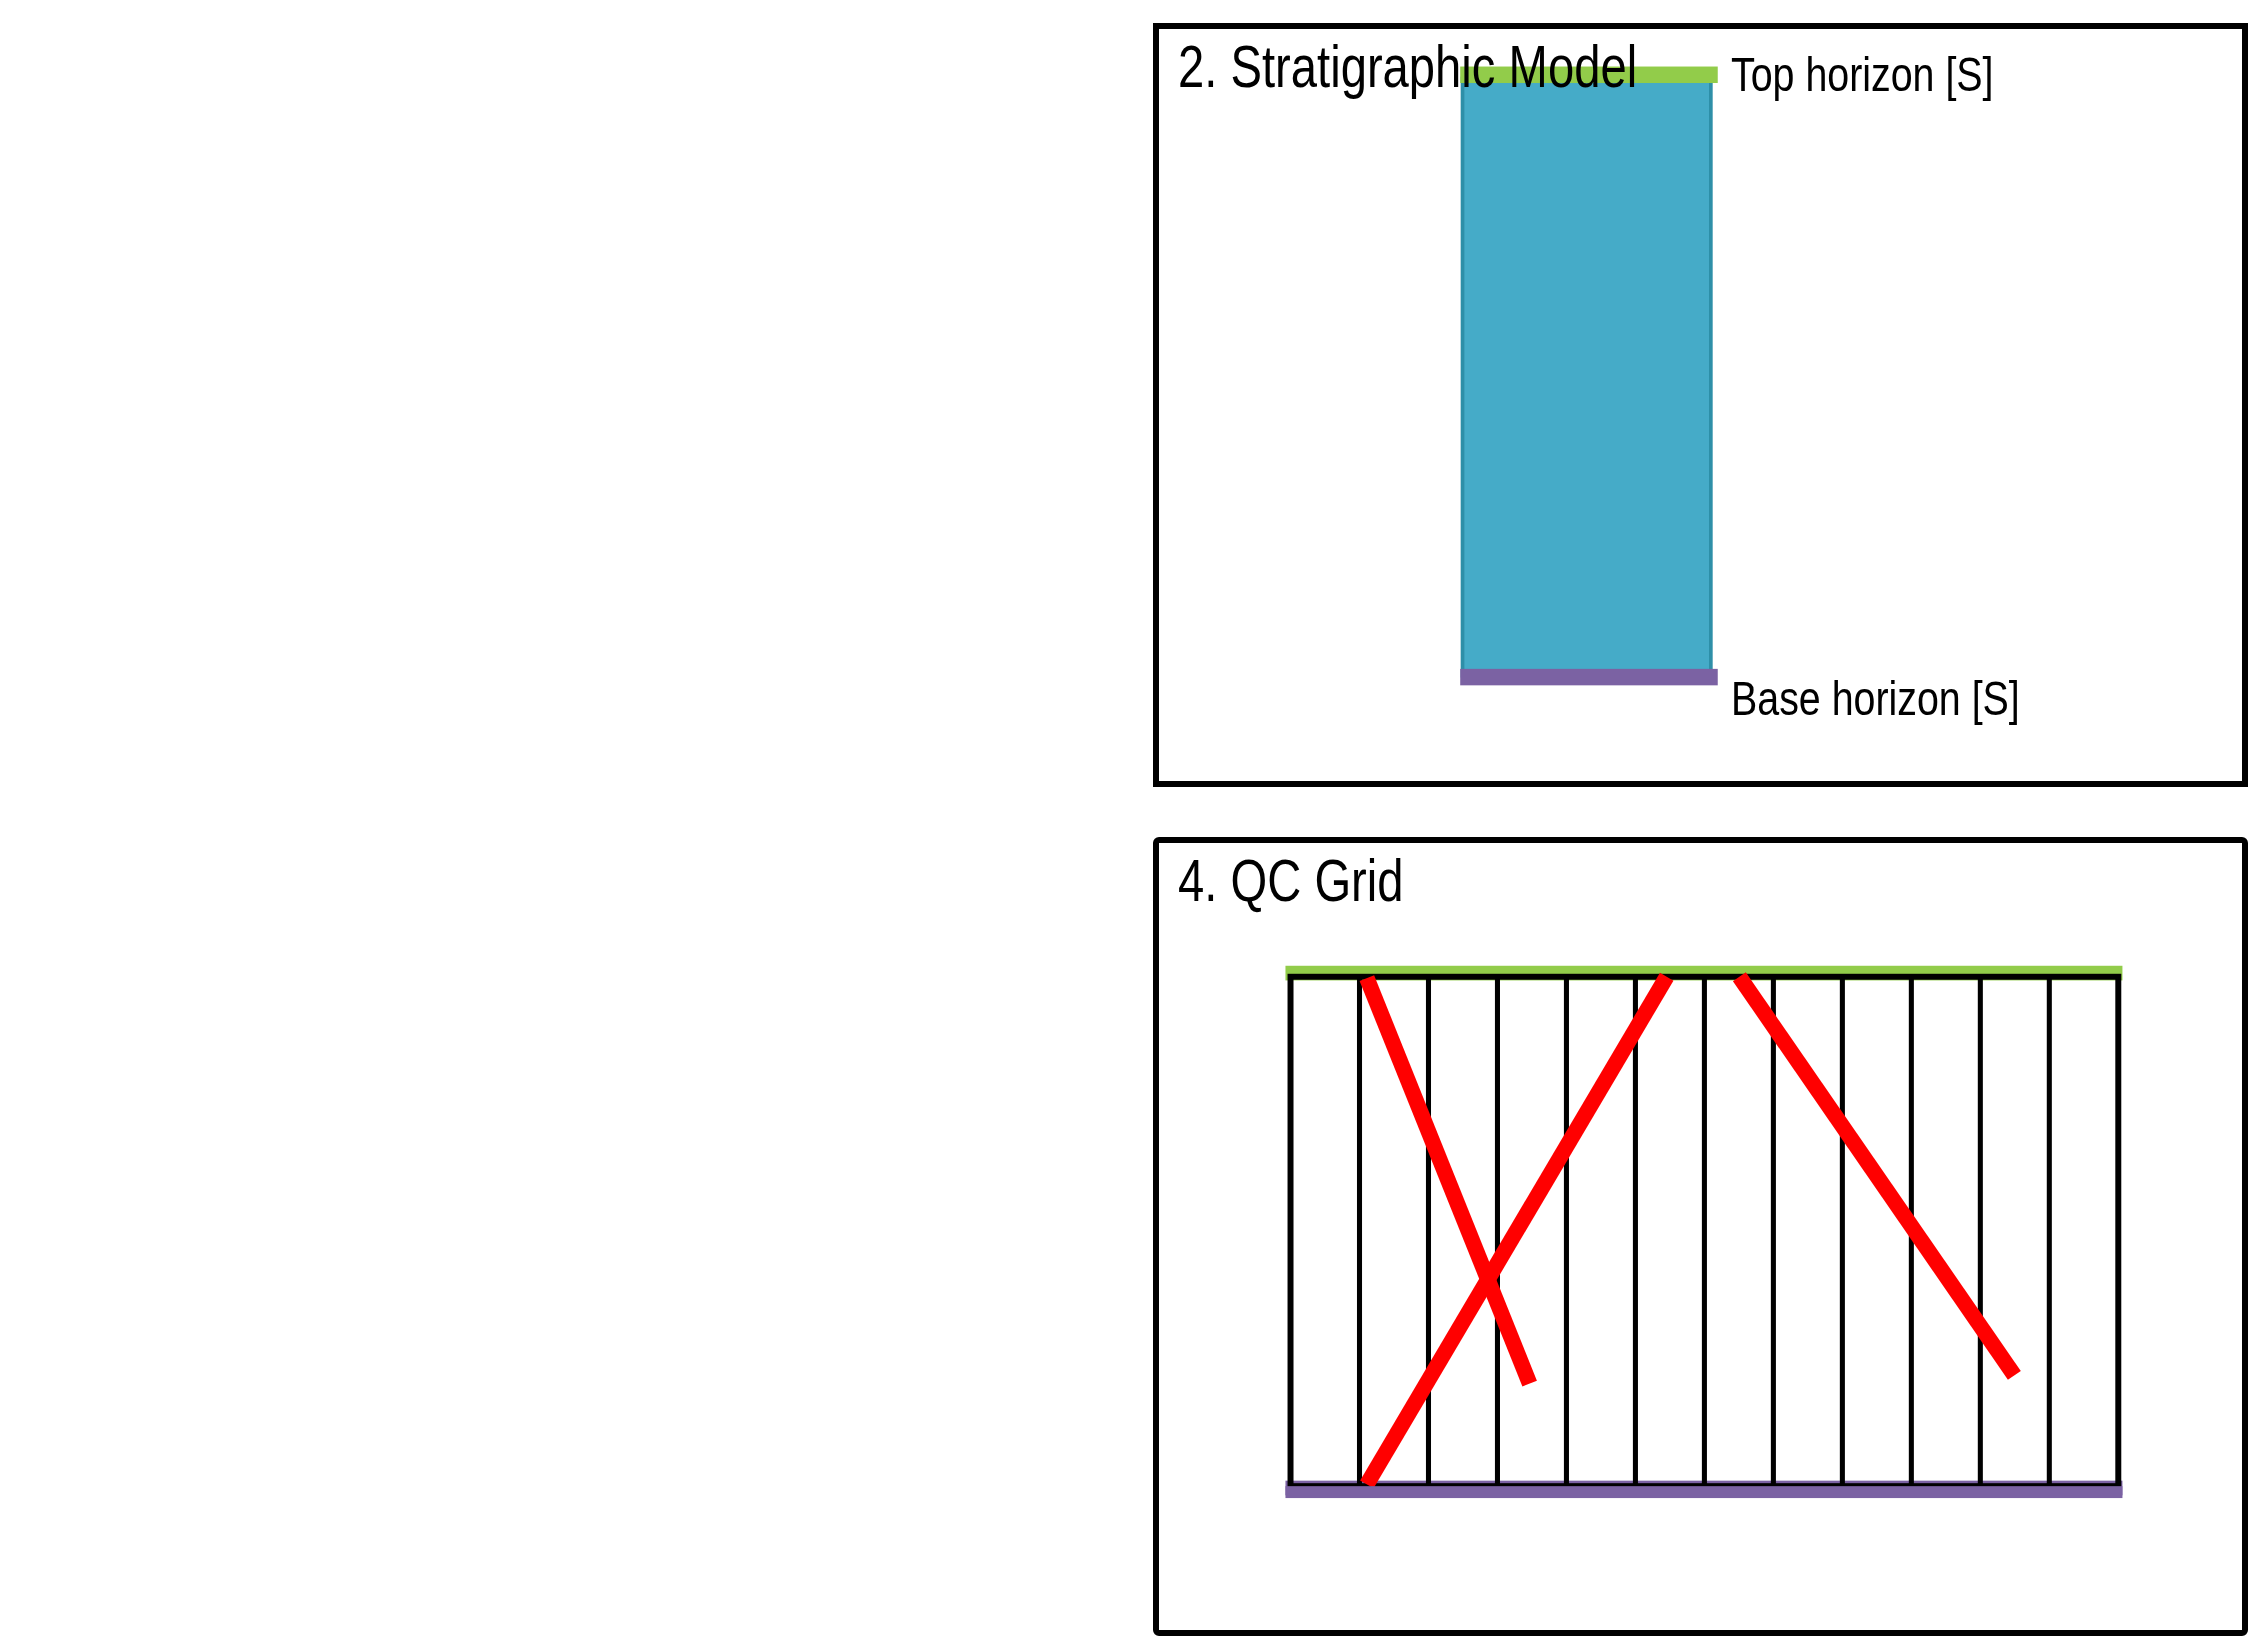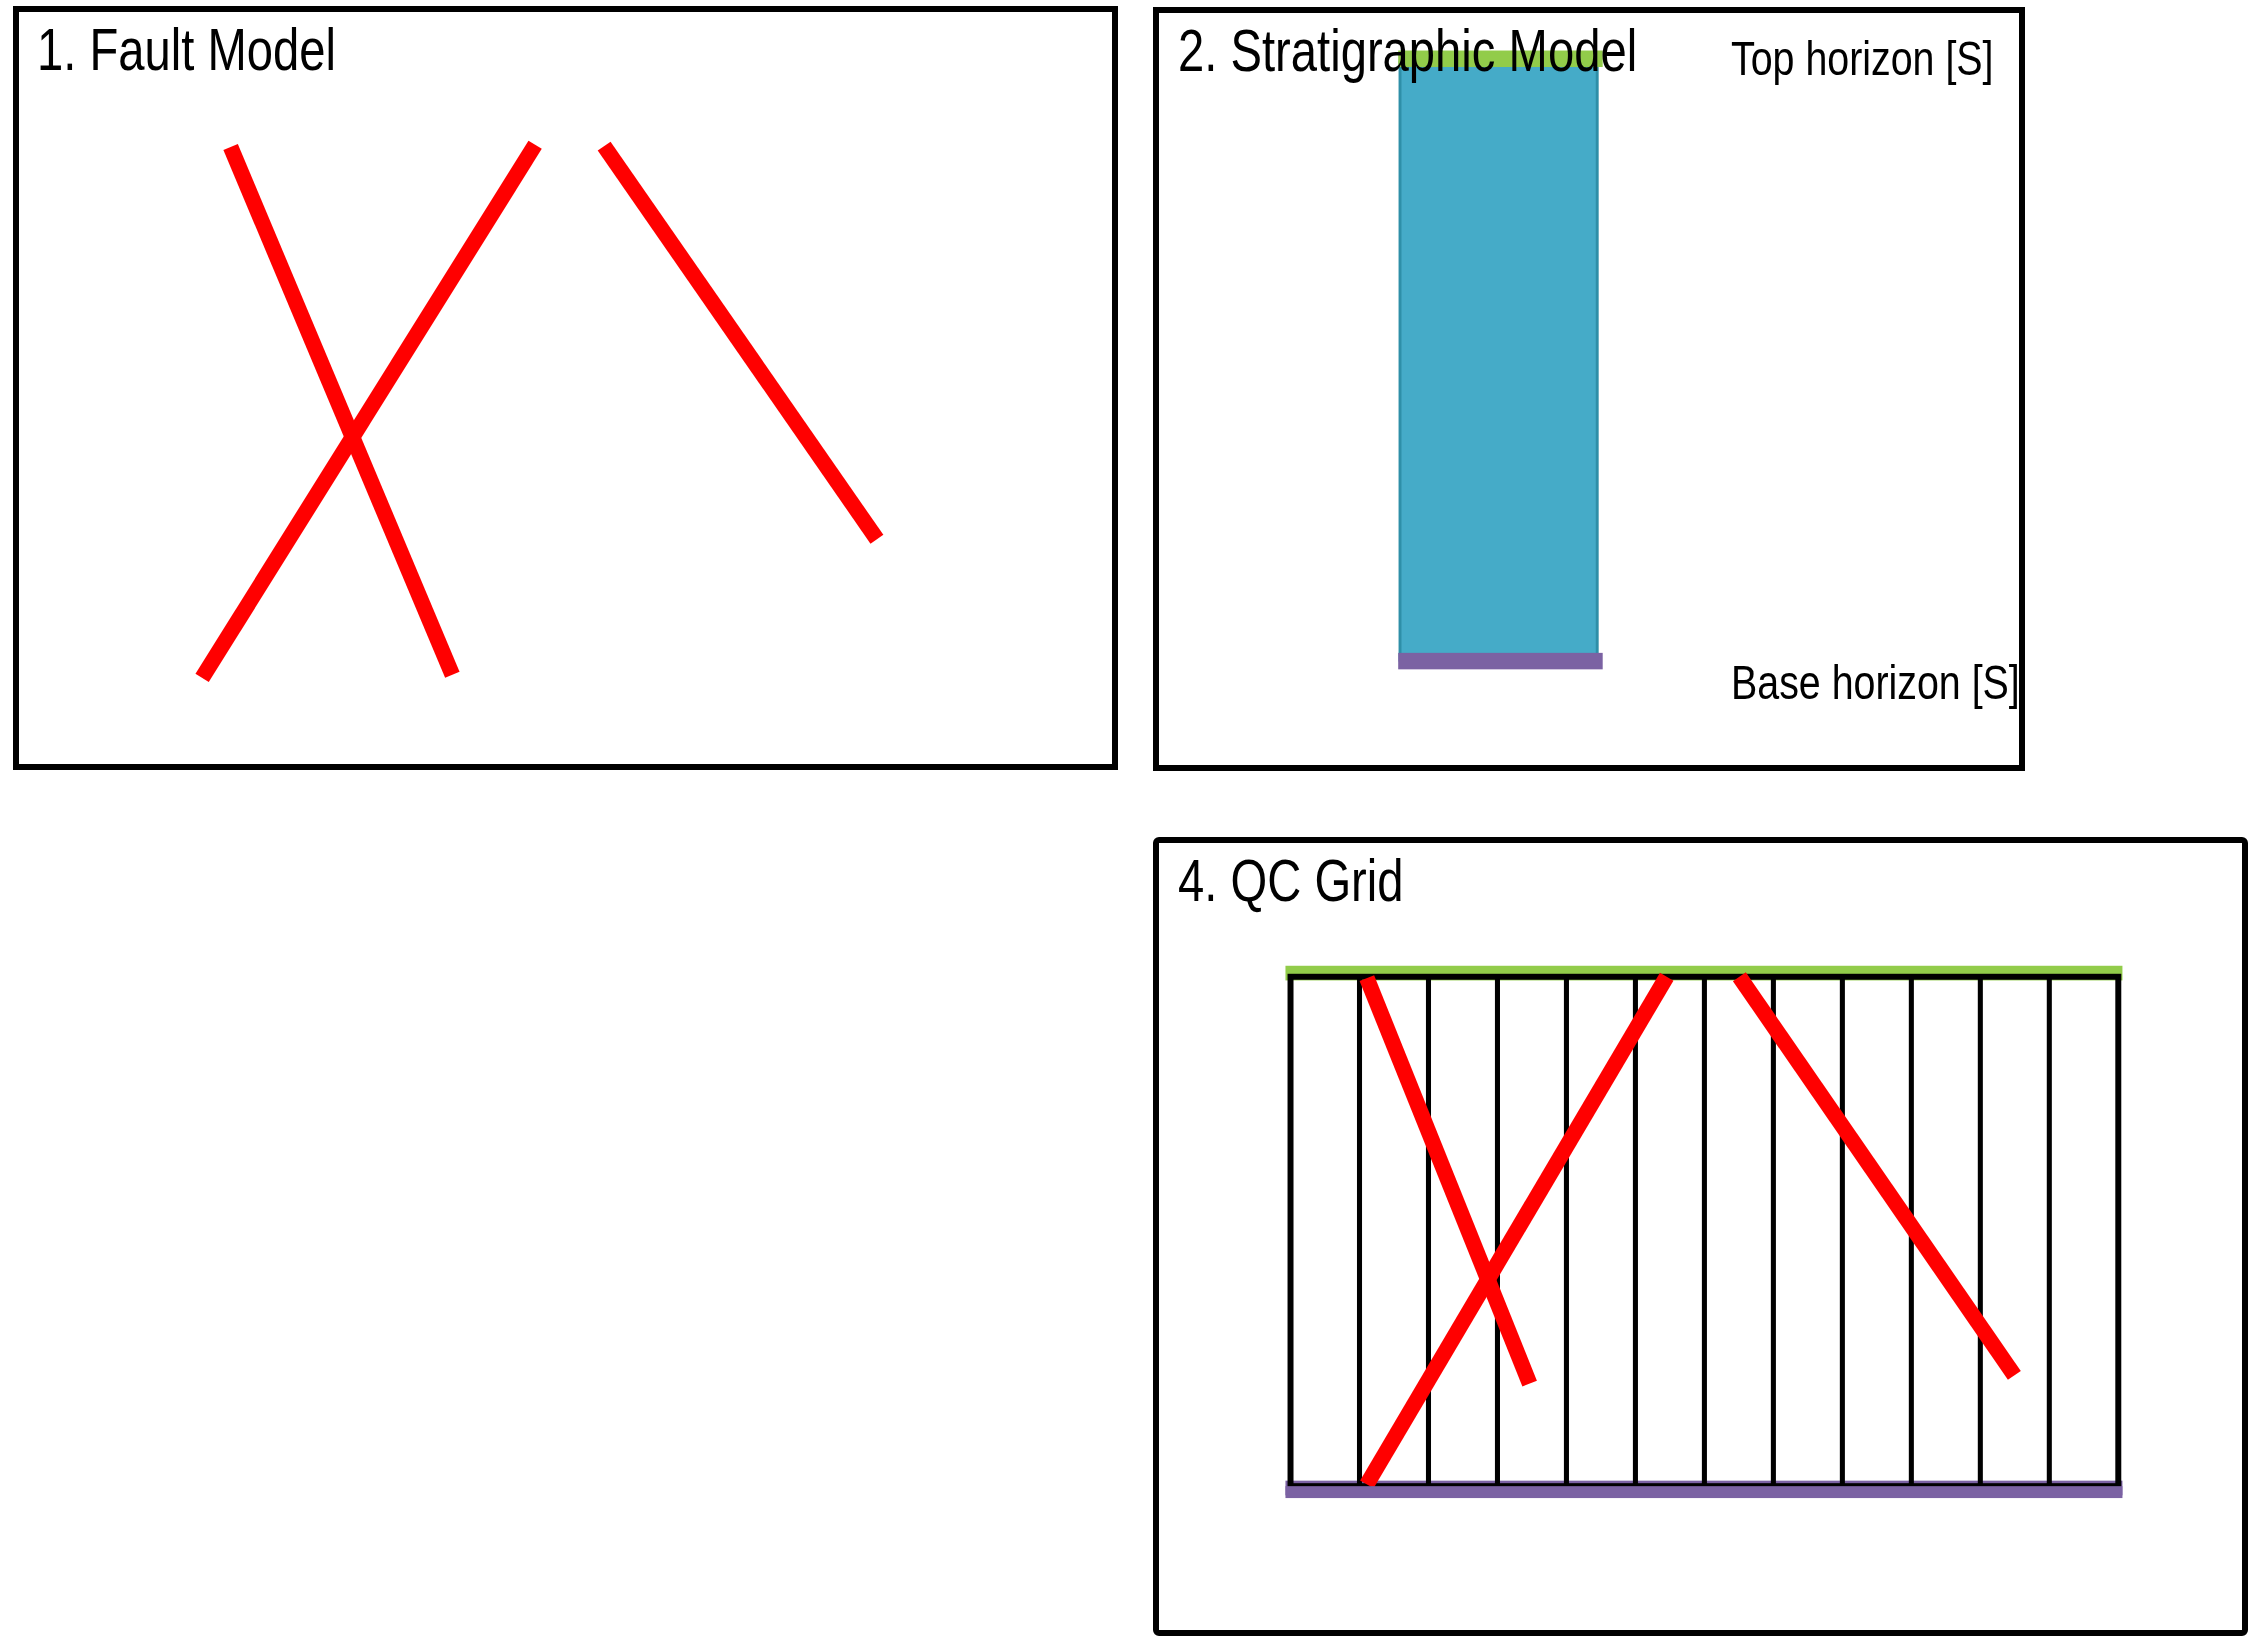--- a/index.html
+++ b/index.html
@@ -21,21 +21,21 @@
     background: #ffffff;
   }
   .panel {
     position: absolute;
     background: #ffffff;
     border: 6.5px solid #000000;
     box-sizing: border-box;
     overflow: hidden;
   }
   #panel-1 { left: 12.6px;   top: 5.6px;   width: 1105px; height: 764px; }
-  #panel-2 { left: 1153px; top: 7px;   width: 872px; height: 764px; }
+  #panel-2 { left: 1153px; top: 23px;   width: 1095px; height: 764px; }
   #panel-3 { left: 12.6px;   top: 837px; width: 1105px; height: 799px; }
   #panel-4 { left: 1153px; top: 837px; width: 1095px; height: 799px; border-radius: 6px; }
 
   .panel-title {
     position: absolute;
     left: 18.6px;
     top: 8.4px;
     font-size: 59px;
     line-height: 1.05;
     font-weight: 400;
@@ -77,30 +77,20 @@
     transform-origin: left center;
   }
   #label-top-horizon  { left: 572px; top: 17.7px; }
   #label-base-horizon { left: 572px; top: 642px; }
 </style>
 </head>
 <body>
 
 <div id="root">
 
-  <div class="panel" id="panel-1">
-    <svg class="panel-canvas" viewBox="0 0 2376 1643" preserveAspectRatio="none">
-      <g>
-        <line x1="460" y1="295" x2="942" y2="1448" stroke="#FF0000" stroke-width="34" stroke-linecap="butt"></line>
-        <line x1="1122" y1="290" x2="398" y2="1455" stroke="#FF0000" stroke-width="34" stroke-linecap="butt"></line>
-        <line x1="1272" y1="293" x2="1865" y2="1152" stroke="#FF0000" stroke-width="34" stroke-linecap="butt"></line>
-      </g>
-    </svg>
-    <div class="panel-title">1. Fault Model</div>
-  </div>
 
   <div class="panel" id="panel-2">
     <svg class="panel-canvas" viewBox="0 0 2355 1643" preserveAspectRatio="none">
       <rect x="660" y="108" width="540" height="1305" fill="#45ABC8" stroke="#2E8FA8" stroke-width="8"></rect>
       <rect x="655" y="82" width="560" height="36" fill="#92CC4A"></rect>
       <rect x="655" y="1398" width="560" height="36" fill="#7B62A3"></rect>
     </svg>
     <div class="panel-title">2. Stratigraphic Model</div>
     <div class="horizon-label" id="label-top-horizon">Top horizon [S]</div>
     <div class="horizon-label" id="label-base-horizon">Base horizon [S]</div>

